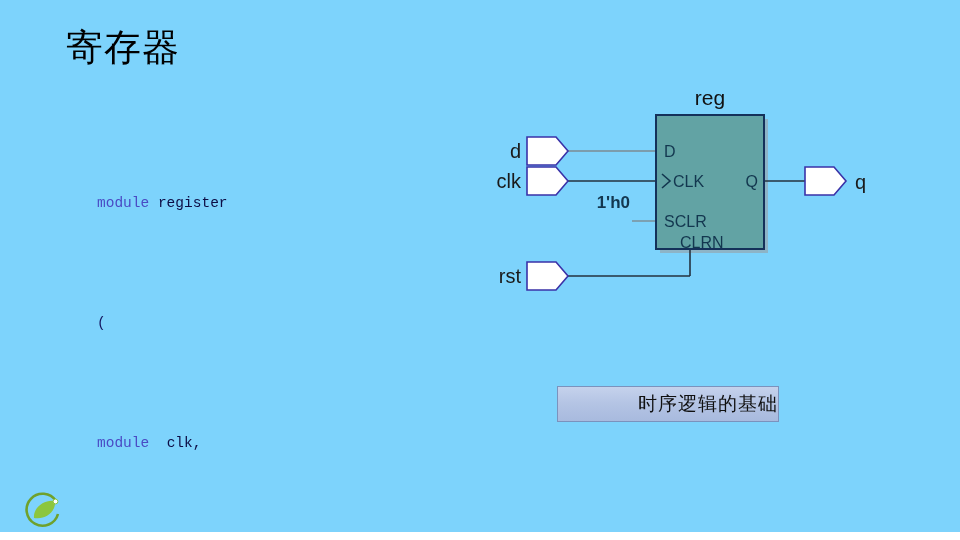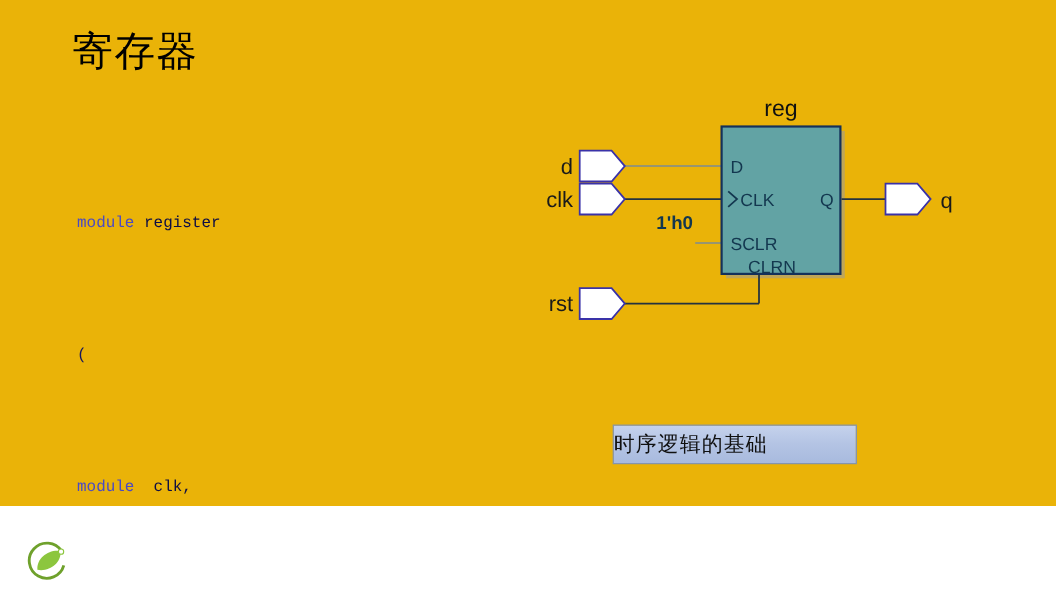--- a/index.html
+++ b/index.html
@@ -9,22 +9,22 @@
   body {
     width: 960px;
     height: 540px;
     background: #ffffff;
     font-family: "Liberation Sans", sans-serif;
     overflow: hidden;
   }
   #slide {
     position: relative;
     width: 960px;
-    height: 460px;
-    background: #eab308;
+    height: 532px;
+    background: #7dd3fc;
   }
 
   
   #slide-title {
     position: absolute;
     left: 66px;
     top: 26px;
     font-family: "Liberation Serif", "DejaVu Serif", serif;
     font-size: 37px;
     line-height: 44px;
@@ -40,20 +40,21 @@
     top: 98px;
     width: 360px;
     font-family: "Liberation Mono", "DejaVu Sans Mono", monospace;
     font-size: 14.5px;
     line-height: 30px;
     color: #16165f;
     white-space: pre-wrap;
   }
   .code-line {
     min-height: 30px;
+    margin-left: 27px;
   }
   .kw   { color: #4a4ac4; }
   .id   { color: #0d0d45; }
   .punct{ color: #16165f; }
 
   
   #diagram {
     position: absolute;
     left: 480px;
     top: 73px;
@@ -69,21 +70,21 @@
     position: absolute;
     left: 557px;
     top: 386px;
     width: 222px;
     height: 36px;
     box-sizing: border-box;
     border: 1px solid #7b92bd;
     background: linear-gradient(to bottom, #c5d2ec 0%, #b4c4e4 48%, #a8bade 100%);
     display: flex;
     align-items: center;
-    justify-content: flex-start;
+    justify-content: flex-end;
   }
   #callout-text {
     font-family: "Liberation Serif", "DejaVu Serif", serif;
     font-size: 19px;
     color: #101010;
     letter-spacing: 1px;
     white-space: nowrap;
   }
 
   

